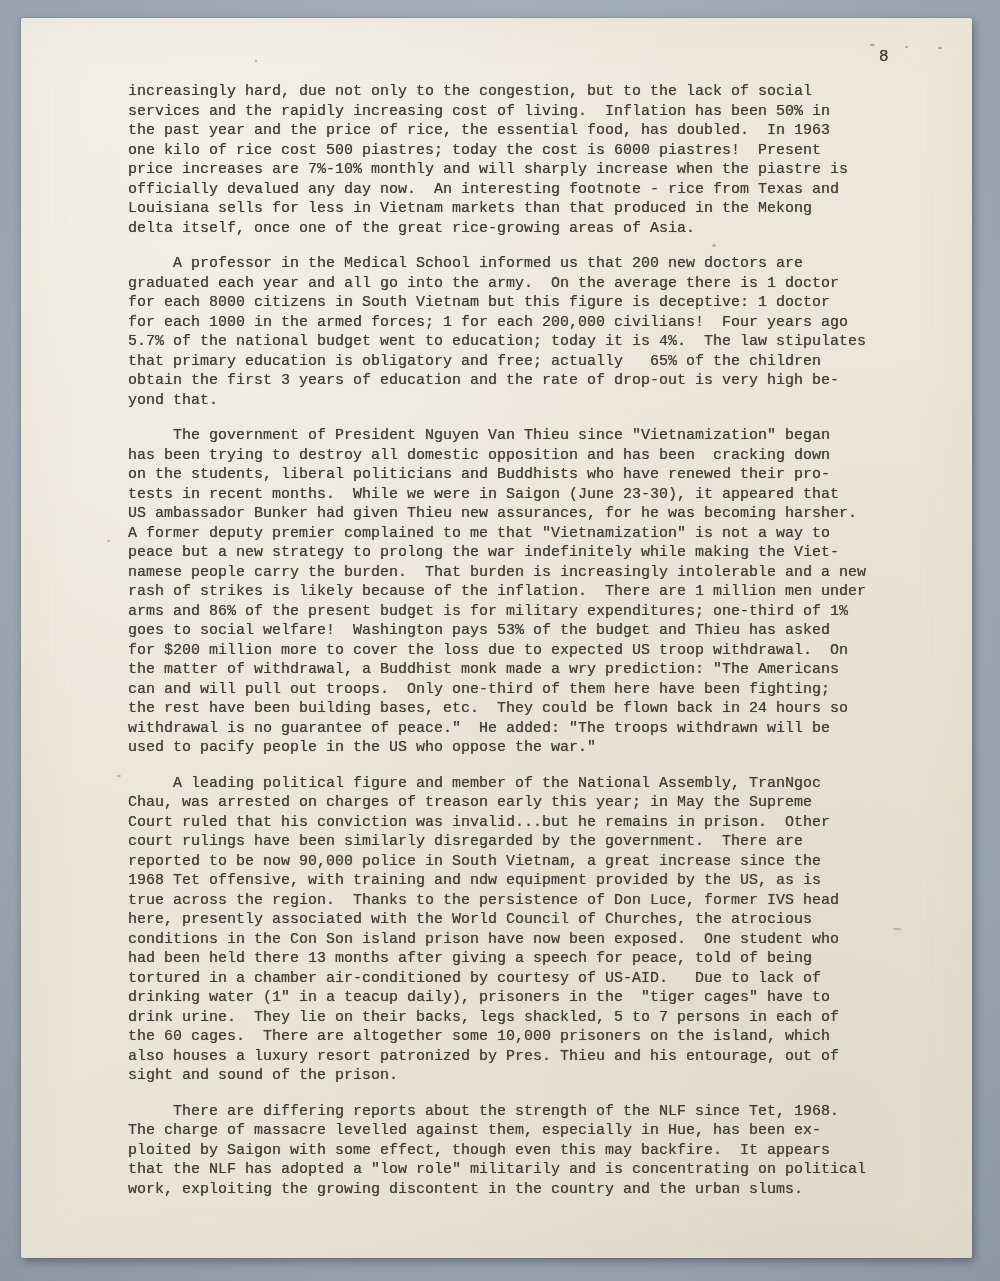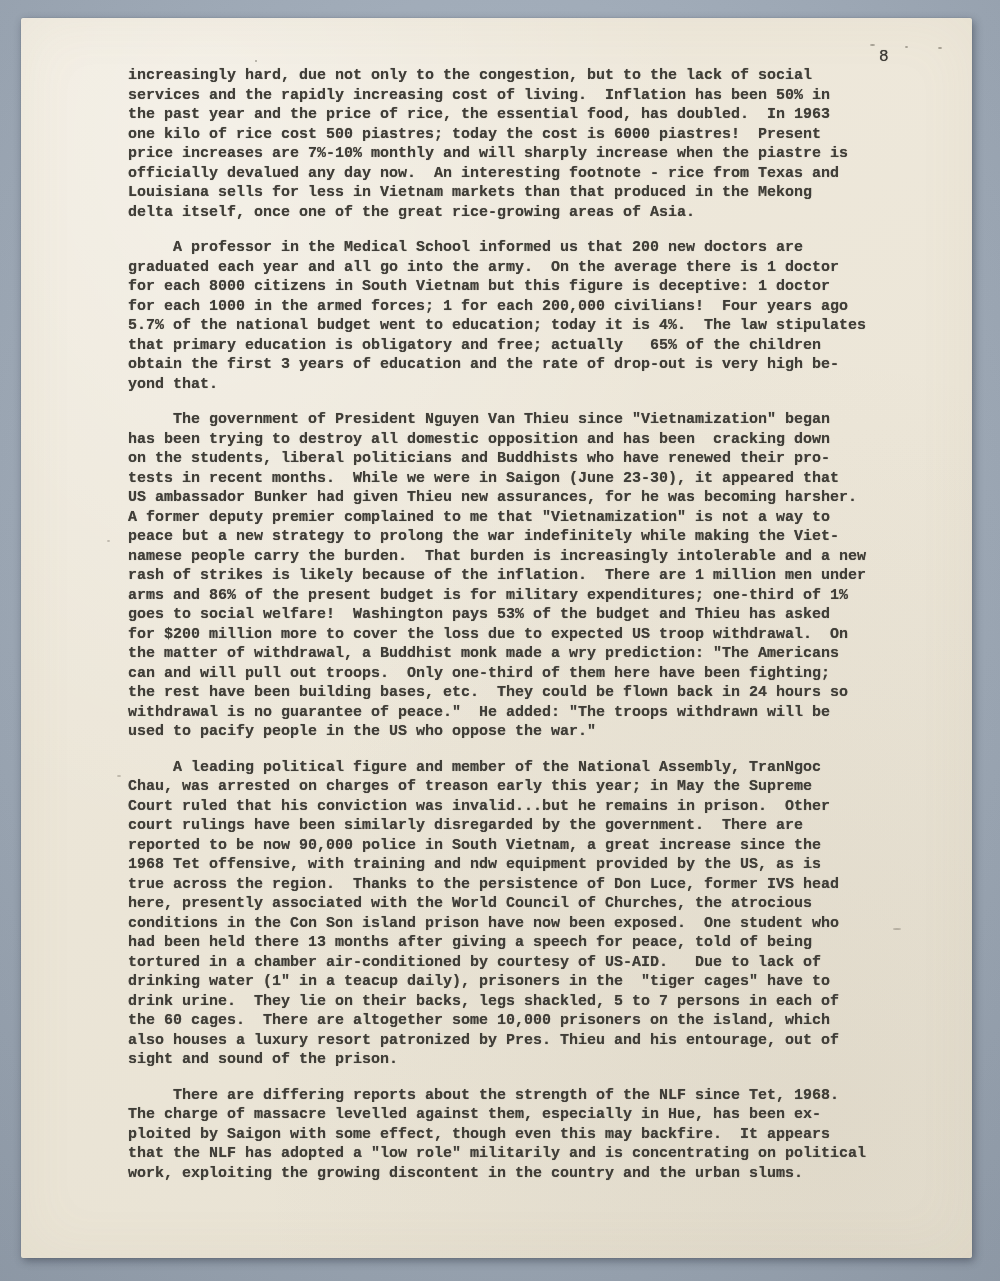--- a/index.html
+++ b/index.html
@@ -37,25 +37,24 @@
     position: absolute;
     top: 30px;
     left: 858px;
     font-size: 16px;
     color: #3e3c36;
     text-shadow: 0 0 0.7px rgba(62,60,54,0.8);
   }
   .text-block {
     position: absolute;
     left: 107px;
-    top: 48px;
+    top: 64px;
     width: 790px;
     color: #403e38;
     text-shadow: 0 0 0.7px rgba(62,60,54,0.75);
-    font-weight: bold;
   }
   .para {
     margin: 0 0 16px 0;
     font-size: 15px;
     line-height: 19.5px;
     white-space: pre;
     letter-spacing: 0px;
   }
   .speck {
     position: absolute;

